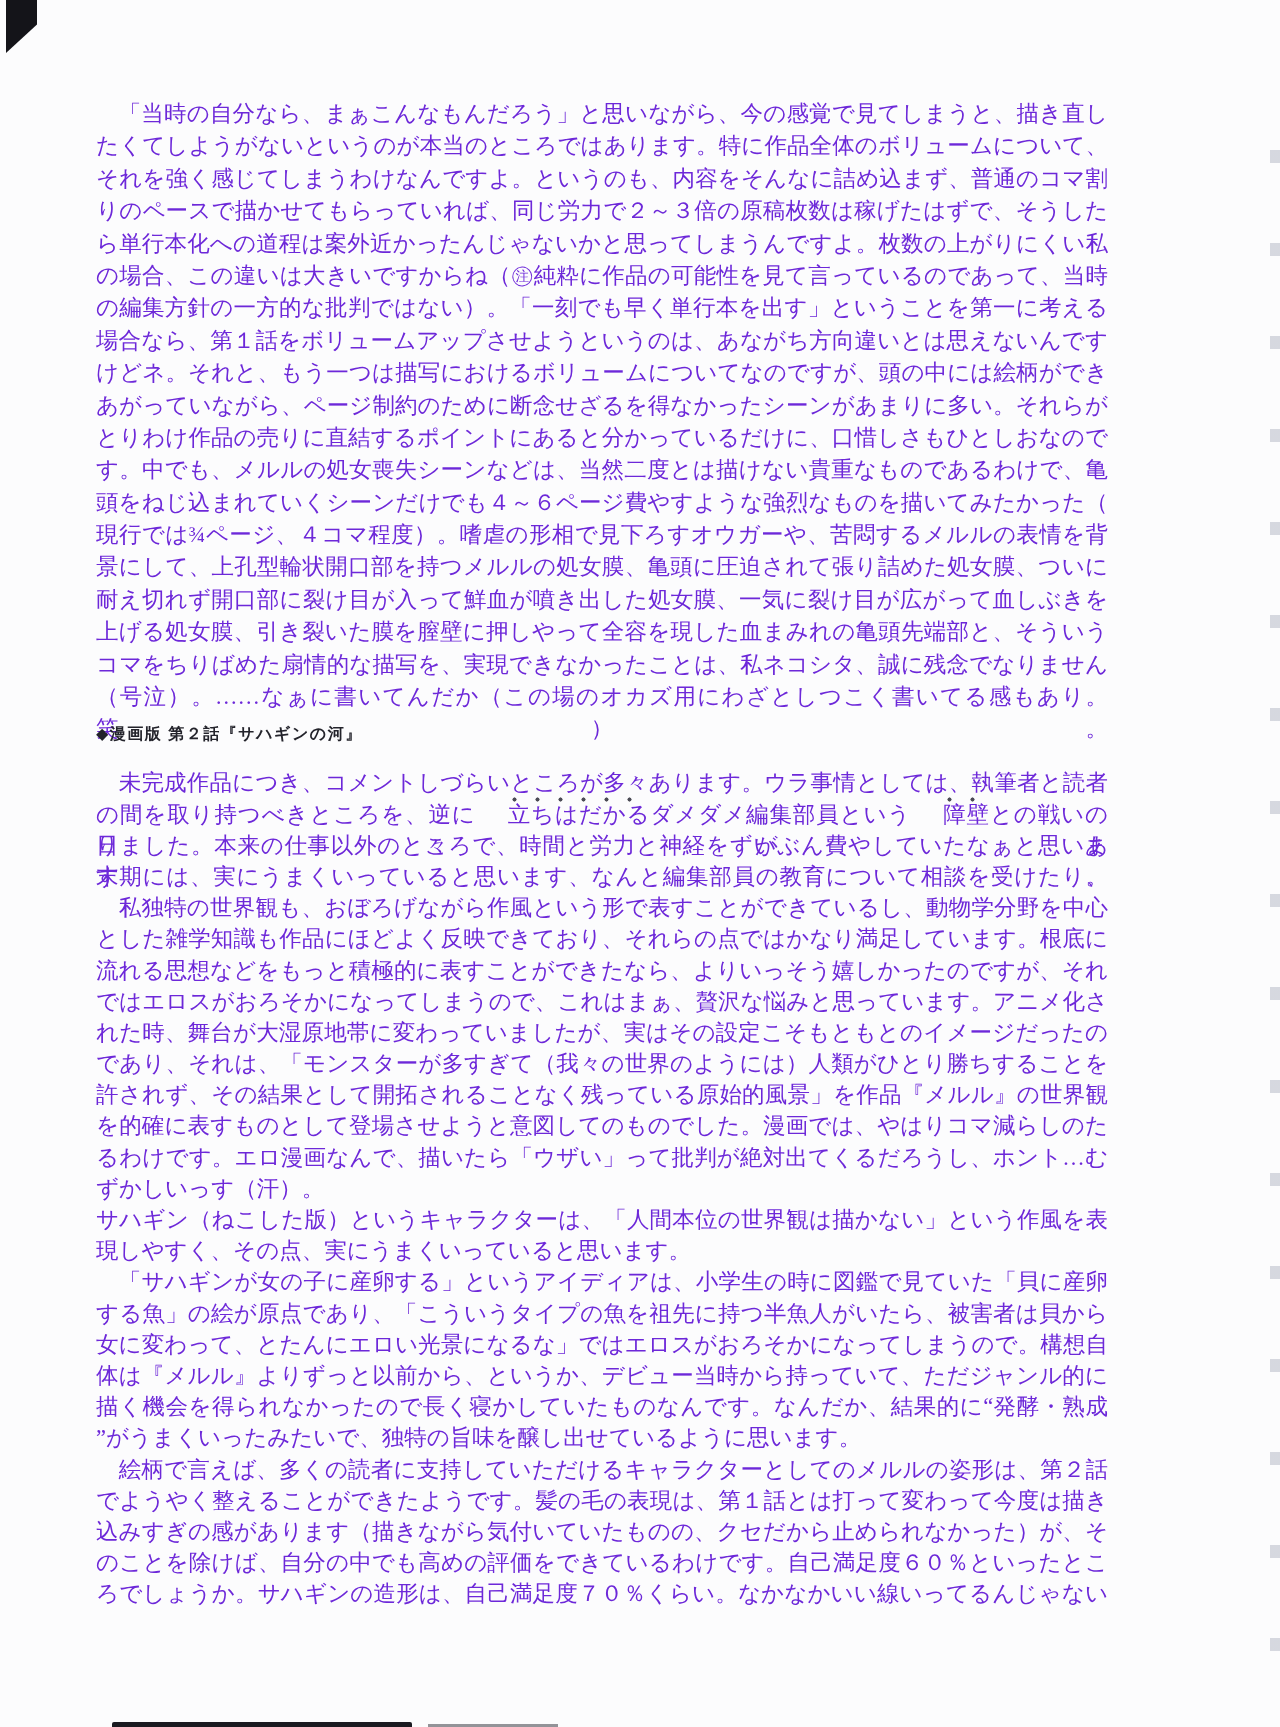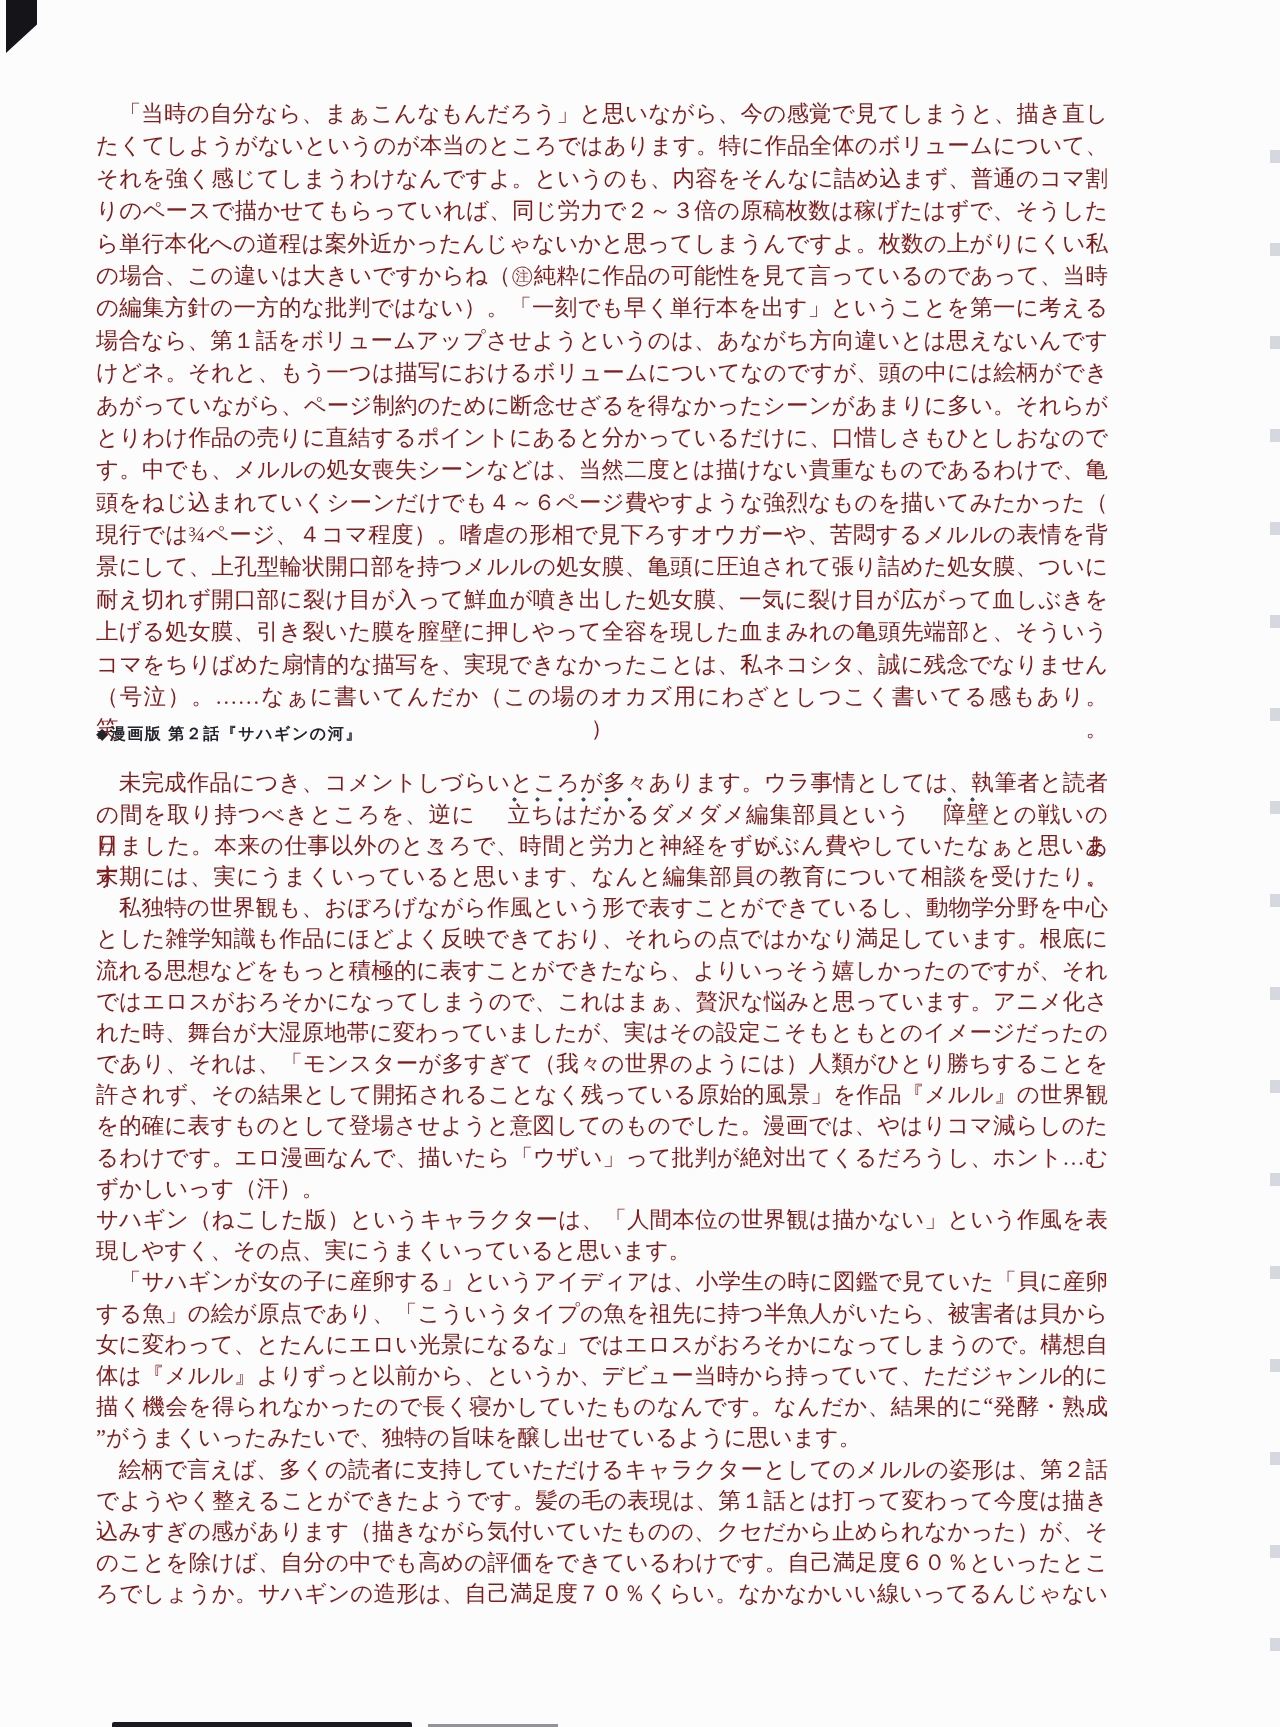--- a/index.html
+++ b/index.html
@@ -3,21 +3,21 @@
 <meta charset="utf-8">
 <style>
   html,body{margin:0;padding:0;background:#e8e8ea;}
   .page{
     position:relative;width:1280px;height:1727px;background:#fcfcfd;
     overflow:hidden;
     font-family:"Liberation Serif","DejaVu Serif",serif;
   }
   .content{position:absolute;left:96px;top:98px;width:1012px;}
   .line{
-    height:32.4px;line-height:32.4px;font-size:22.5px;color:#7f1d1d;
+    height:32.4px;line-height:32.4px;font-size:22.5px;color:#6d28d9;
     text-align:justify;text-align-last:justify;text-justify:distribute;
     overflow:visible;
   }
   .sec2 .line{height:31.2px;line-height:31.2px;}
   .line.end{text-align-last:left;}
   .heading{
     margin:4px 0 16px 0;
     font-family:"Liberation Sans","DejaVu Sans",sans-serif;
     font-weight:bold;font-size:16px;line-height:34px;color:#23232b;
     letter-spacing:1.5px;

